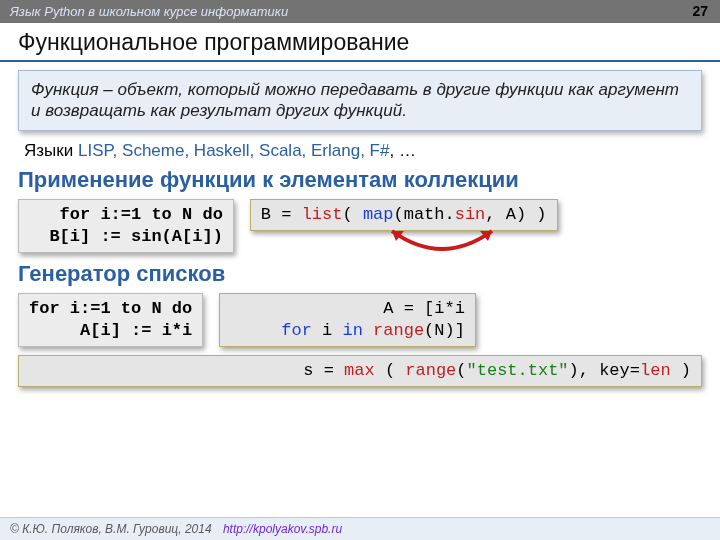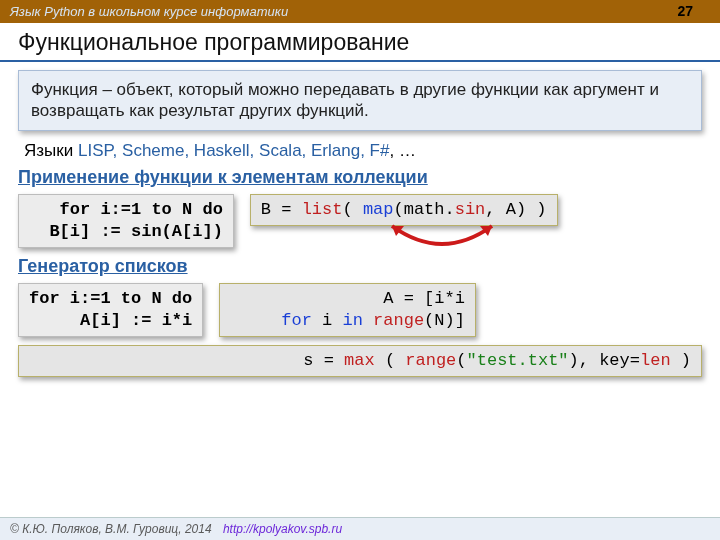--- a/index.html
+++ b/index.html
@@ -4,30 +4,30 @@
 <style>
   * { box-sizing: border-box; margin: 0; padding: 0; }
   body {
     width: 720px; height: 540px;
     font-family: Arial, Helvetica, sans-serif;
     background: #fff;
     position: relative;
     overflow: hidden;
   }
   .header-bar {
-    background: #a16207;
+    background: #737373;
     color: #d5e3f2;
     font-style: italic;
     font-size: 13px;
     padding: 4px 10px;
     position: relative;
   }
   .page-num {
     position: absolute;
-    right: 27px; top: 3px;
+    right: 12px; top: 3px;
     color: #000;
     font-style: normal;
     font-weight: bold;
     font-size: 14px;
   }
   .title {
     font-size: 23px;
     font-weight: normal;
     color: #111;
     padding: 6px 18px 4px 18px;
@@ -37,32 +37,32 @@
   .content { padding: 0 18px; }
   .defbox {
     background: #e8eef6;
     border: 1px solid #a9bcd6;
     box-shadow: 2px 3px 5px rgba(0,0,0,0.3);
     padding: 8px 12px;
     font-size: 17px;
     color: #222;
     line-height: 1.25;
     margin-bottom: 10px;
+    font-style: italic;
   }
   .langs {
     font-size: 17px;
     margin: 4px 6px 2px 6px;
   }
   .langs .kw { color: #2a60a3; }
   .subhead {
     color: #2a60a3;
     font-weight: bold;
-    font-size: 18px;
+    font-size: 22px;
     margin: 6px 0 6px 0;
-    text-decoration: underline;
   }
   .row { display: flex; gap: 16px; align-items: flex-start; margin-bottom: 8px; position: relative; }
   .codebox {
     font-family: Consolas, "Courier New", monospace;
     font-size: 17px;
     padding: 4px 10px;
     box-shadow: 2px 3px 5px rgba(0,0,0,0.35);
     white-space: pre;
     line-height: 1.3;
     text-align: right;

